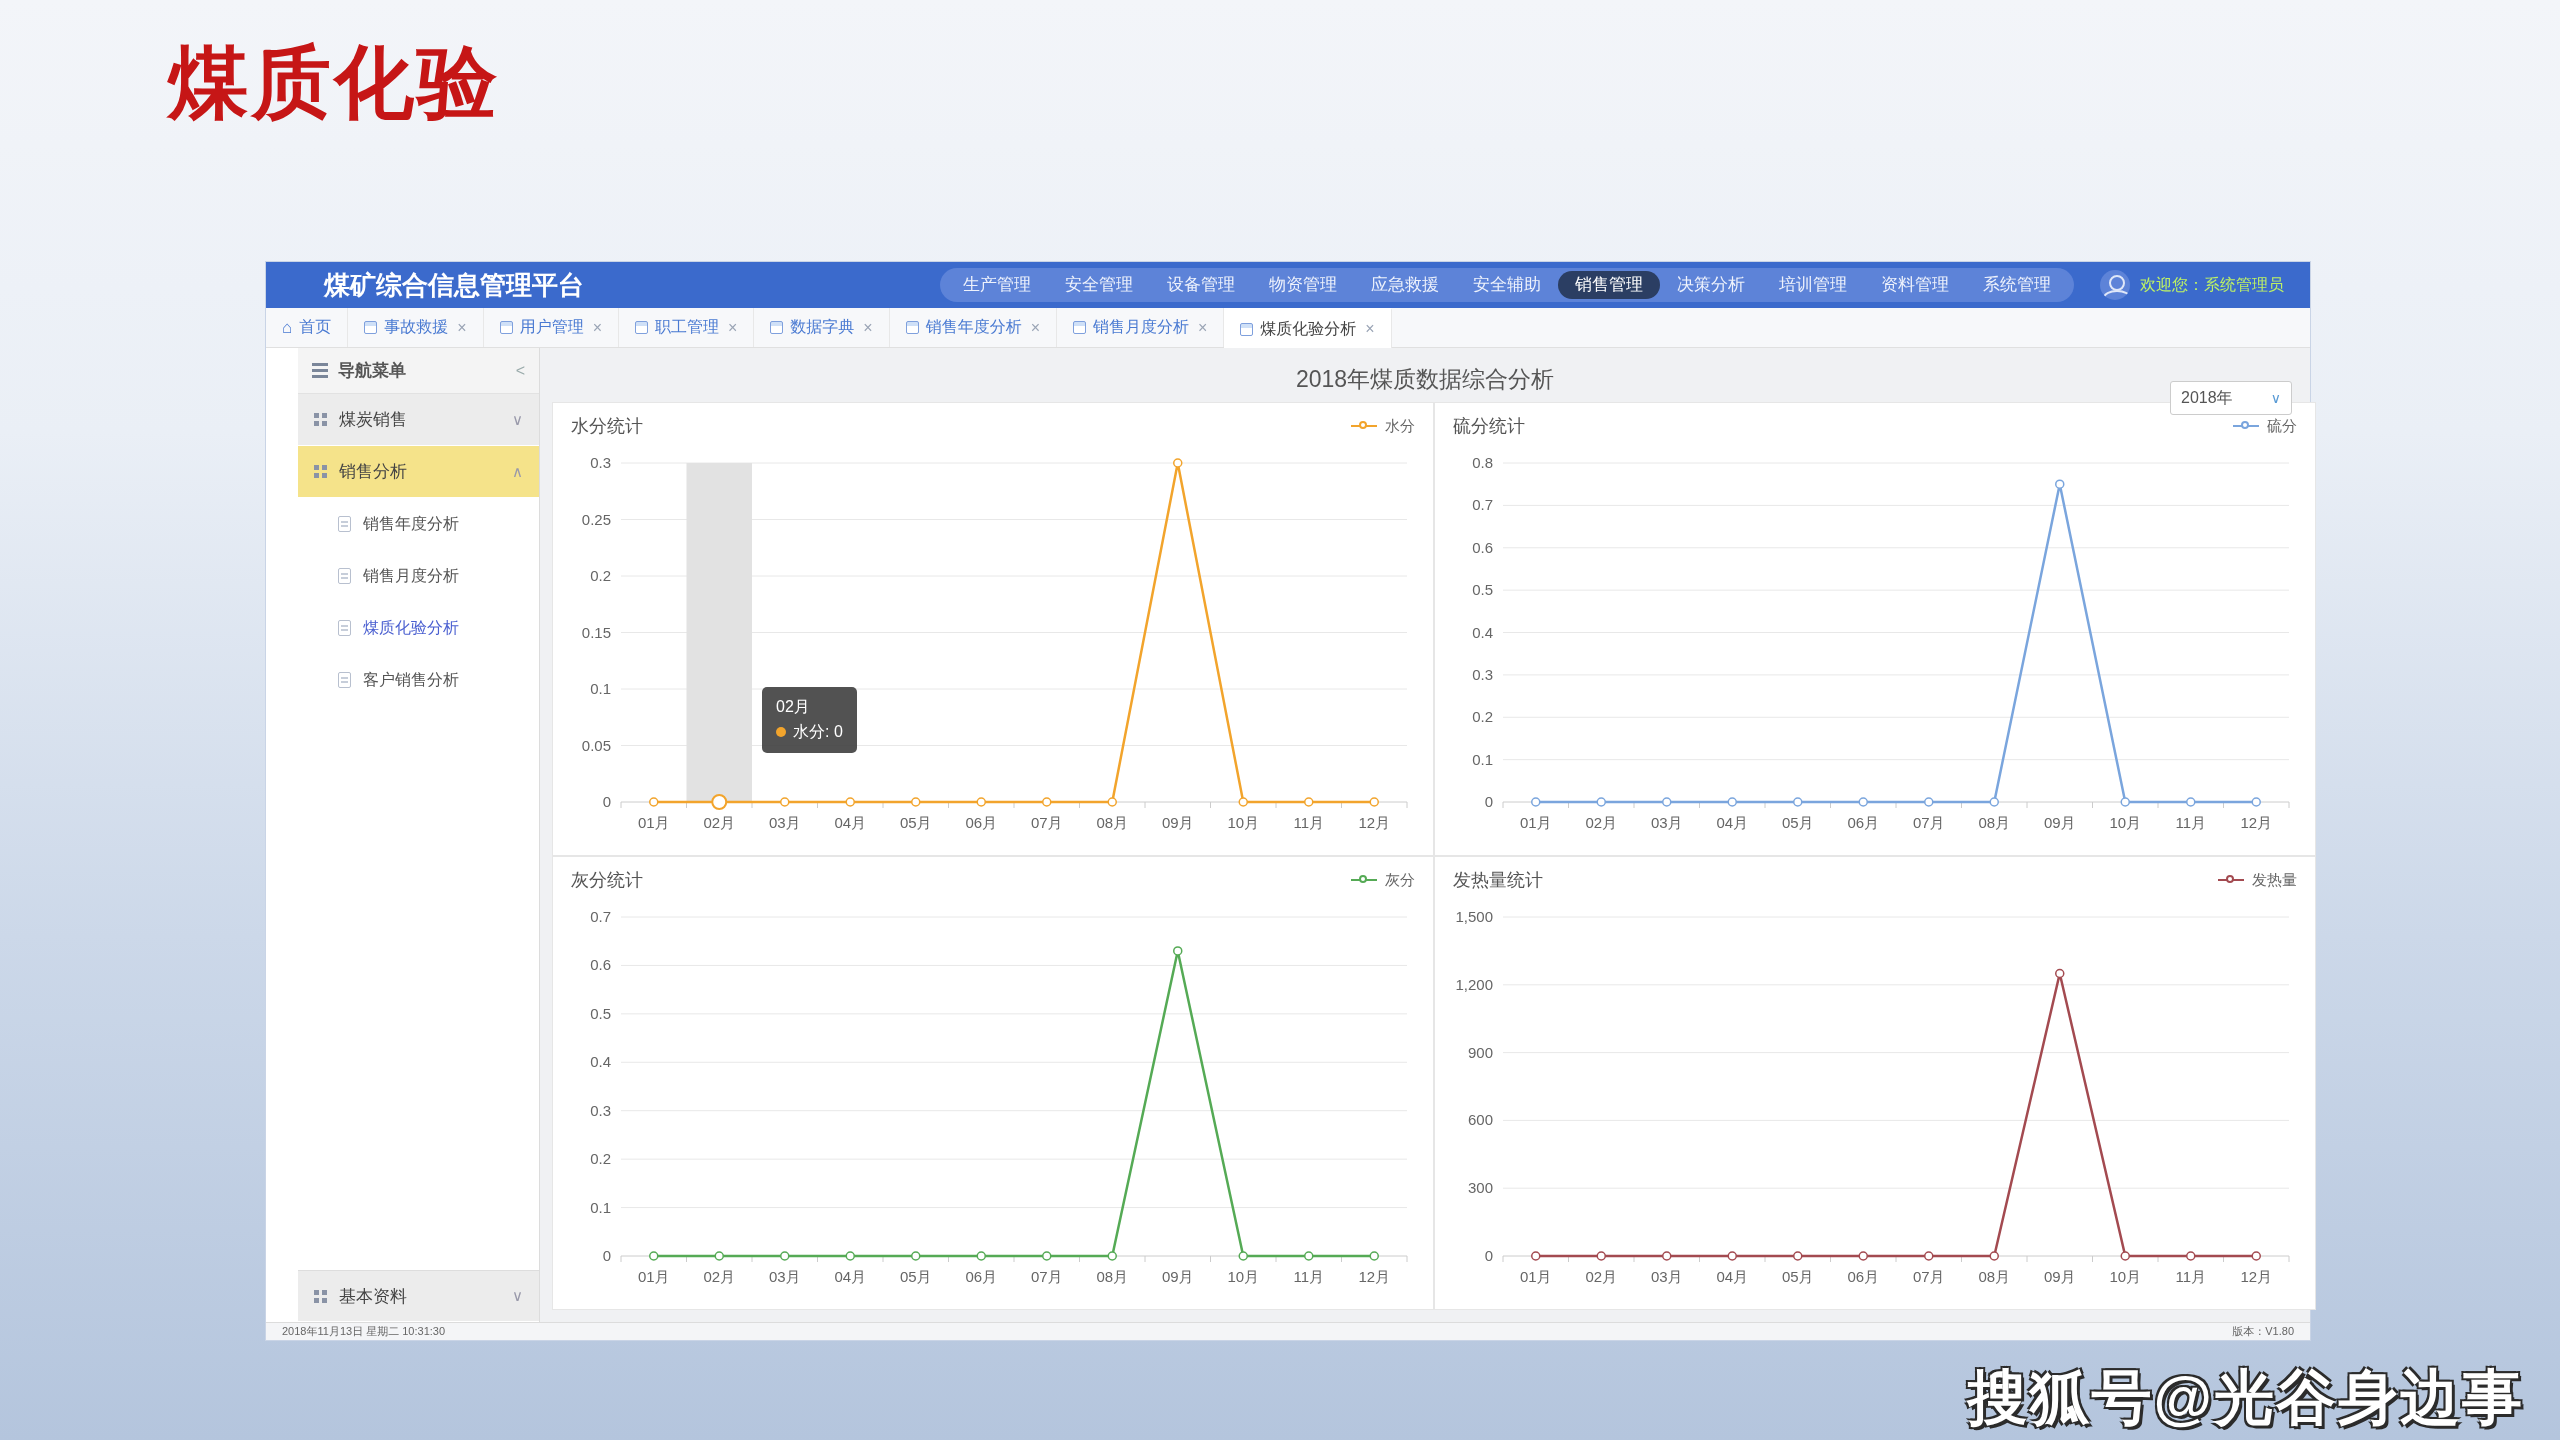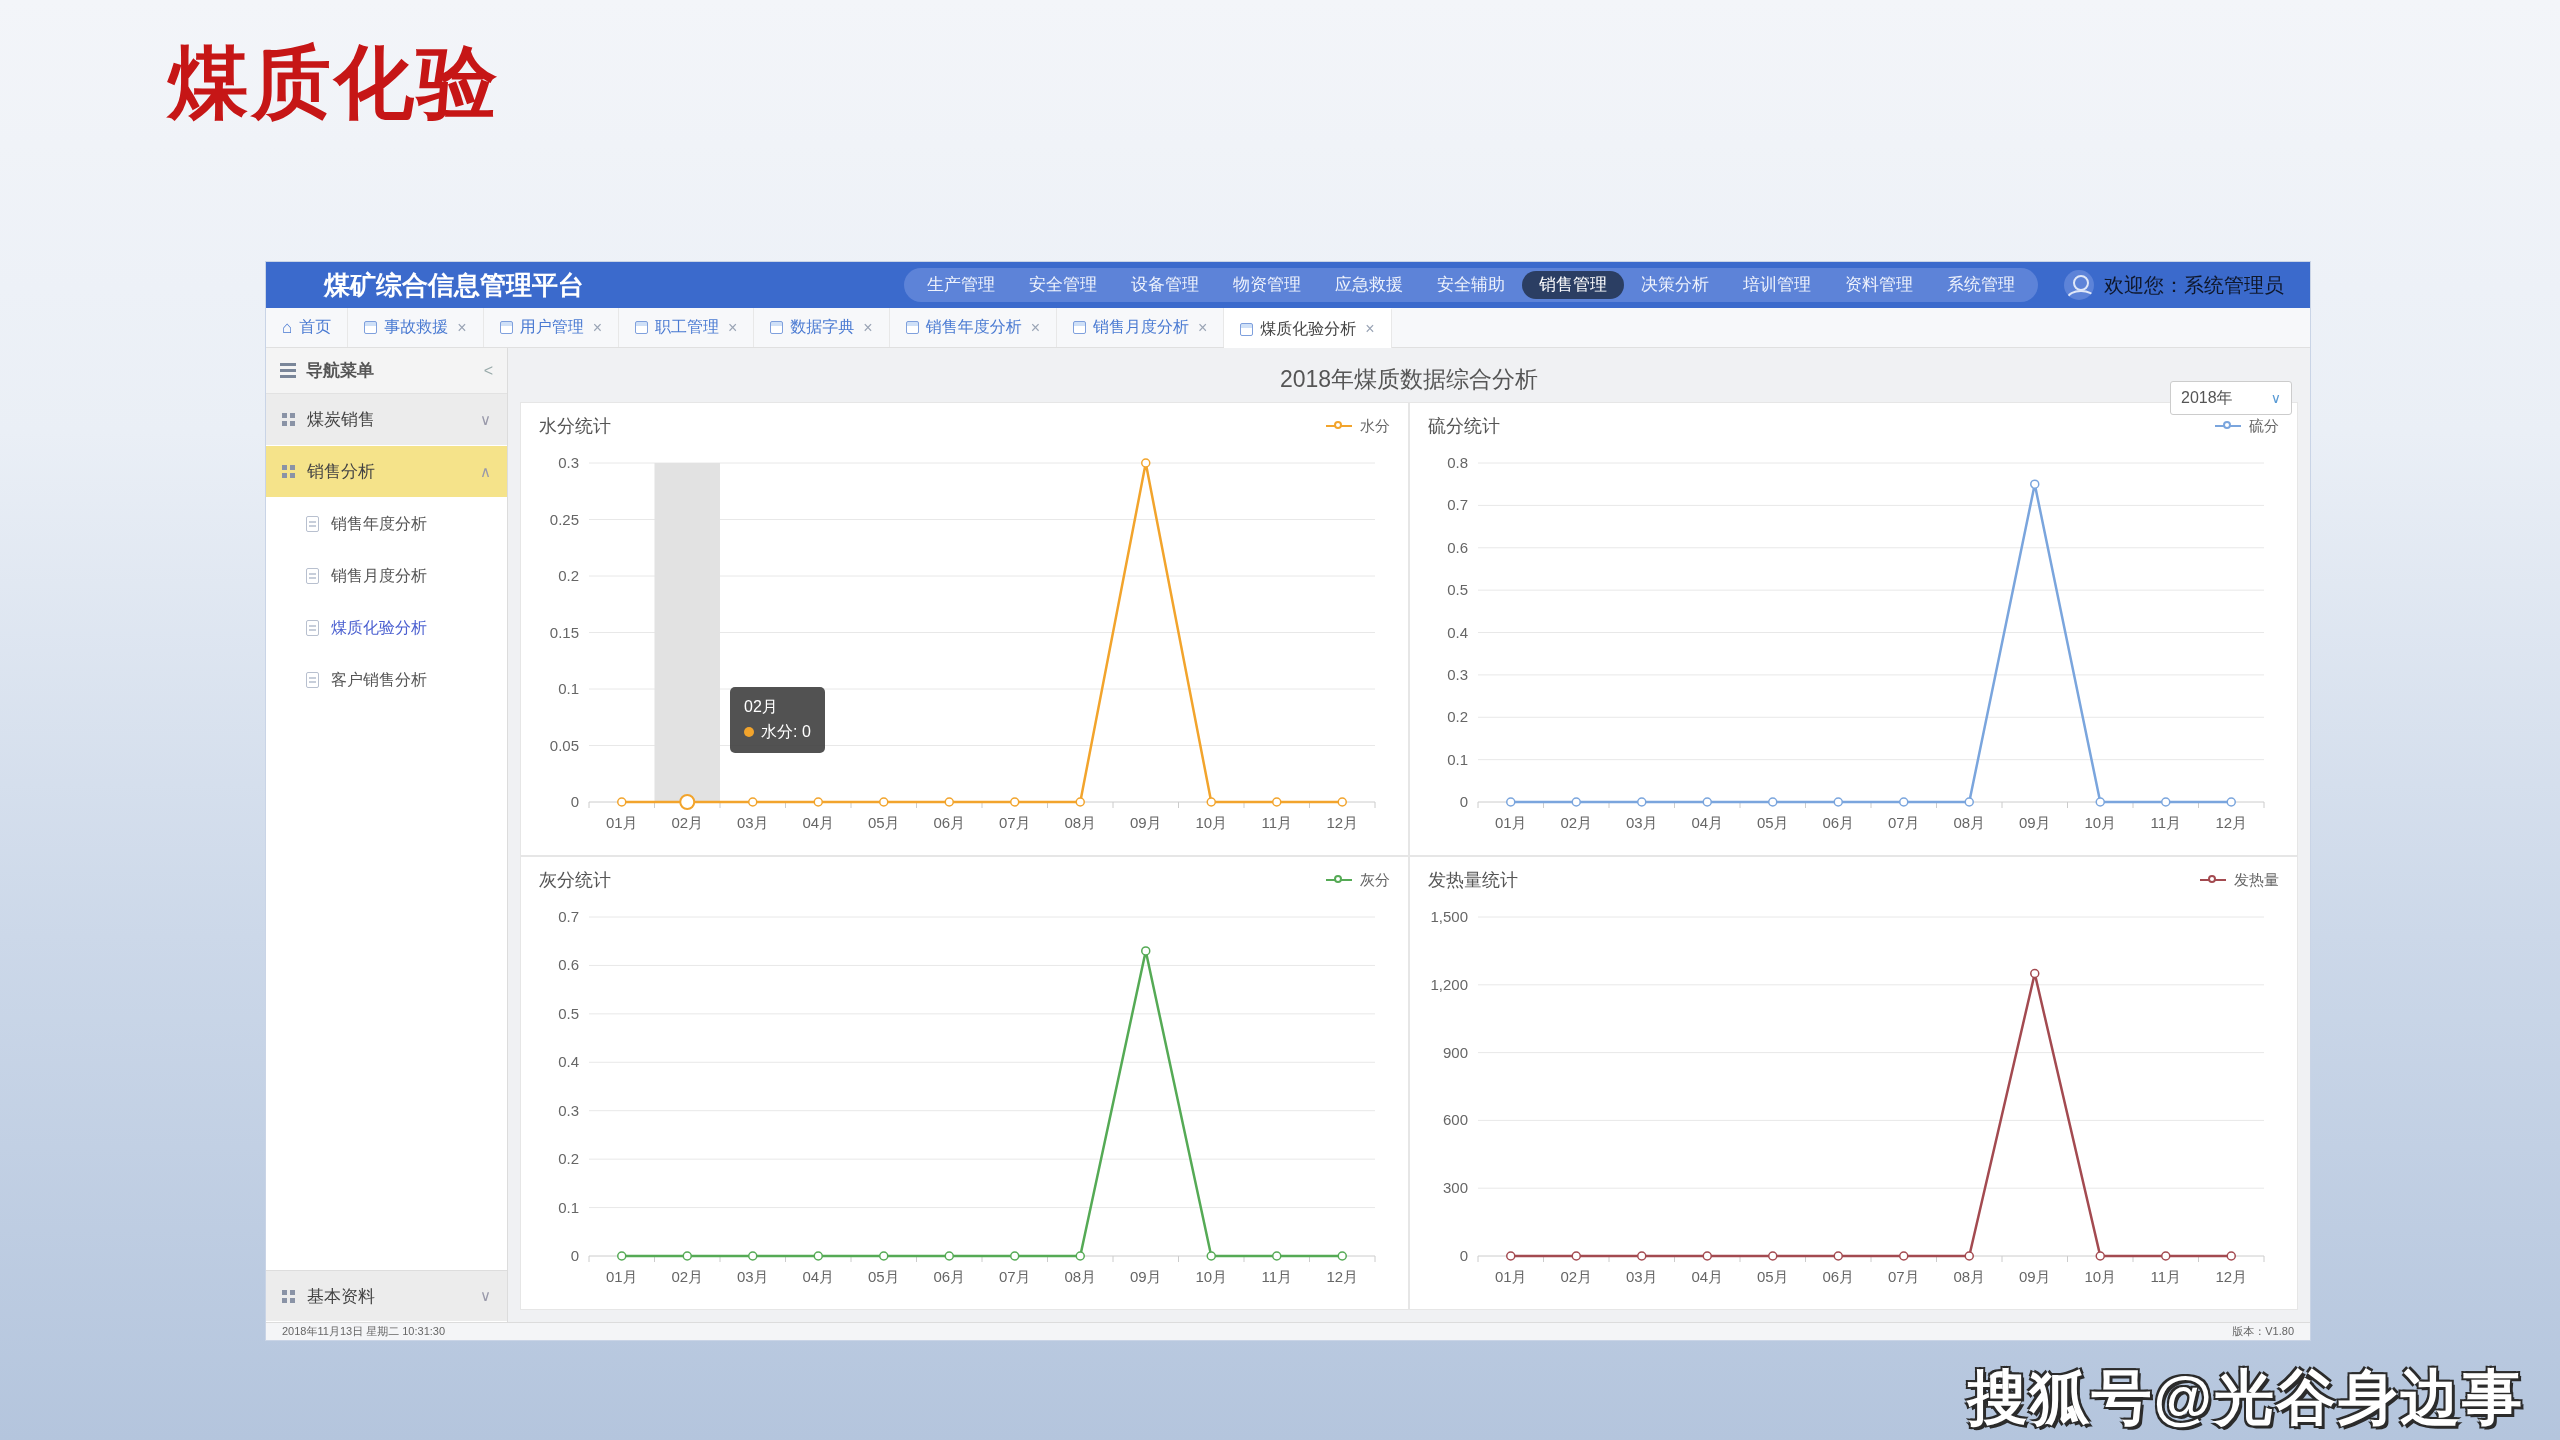--- a/index.html
+++ b/index.html
@@ -25,35 +25,35 @@
     height:34px; display:flex; align-items:center; padding:0 6px; }
   .nav-item { color:#eef2fc; font-size:17px; padding:0 17px; height:28px; line-height:28px;
     border-radius:14px; white-space:nowrap; cursor:pointer; }
   .nav-item.active { background:#2b3e63; color:#fff; }
   .user-area { display:flex; align-items:center; gap:10px; padding-right:26px; }
   .avatar { width:30px; height:30px; border-radius:50%; background:#5d83d8; position:relative; overflow:hidden; }
   .avatar::before { content:""; position:absolute; left:9px; top:5px; width:12px; height:12px;
     border-radius:50%; border:2px solid #dfe7f8; }
   .avatar::after { content:""; position:absolute; left:3px; top:20px; width:24px; height:14px;
     border-radius:50% 50% 0 0; border:2px solid #dfe7f8; border-bottom:none; }
-  .welcome { color:#0f172a; font-size:20px; white-space:nowrap; }
+  .welcome { color:#bef264; font-size:16px; white-space:nowrap; }
 
   
   .tab-bar { height:40px; background:#f7f8fa; border-bottom:1px solid #e0e0e0;
     display:flex; align-items:stretch; flex:0 0 auto; }
   .tab { display:flex; align-items:center; gap:7px; padding:0 16px; font-size:16px;
     color:#4a7ad2; border-right:1px solid #e8e8e8; cursor:pointer; white-space:nowrap; }
   .tab.active { background:#fff; color:#444; border-top:2px solid #fff; margin-bottom:-1px; }
   .home-icon { font-size:17px; color:#4a7ad2; }
   .tab-doc-icon { width:13px; height:13px; border:1px solid #7fa0dd; border-radius:2px;
     background:linear-gradient(180deg,#cfe0f7 0 4px,#fff 4px); display:inline-block; }
   .tab-close { color:#9aa4b5; font-size:16px; margin-left:2px; cursor:pointer; }
 
   
-  .app-body { flex:1 1 auto; display:flex; min-height:0; }
+  .app-body { flex:1 1 auto; display:flex; min-height:0;padding-left:32px; }
 
   
   .sidebar { width:242px; flex:0 0 auto; background:#fff; border-right:1px solid #dcdcdc;
     display:flex; flex-direction:column; }
   .side-header { height:46px; background:#f4f4f4; border-bottom:1px solid #e2e2e2;
     display:flex; align-items:center; padding:0 14px; gap:10px; flex:0 0 auto; }
   .layers-icon { width:16px; height:3px; background:#7a8699; position:relative; display:inline-block; }
   .layers-icon::before { content:""; position:absolute; left:0; top:-6px; width:16px; height:3px; background:#7a8699; }
   .layers-icon::after  { content:""; position:absolute; left:0; top:6px;  width:16px; height:3px; background:#7a8699; }
   .side-title { font-size:17px; color:#555; font-weight:bold; flex:1; }

